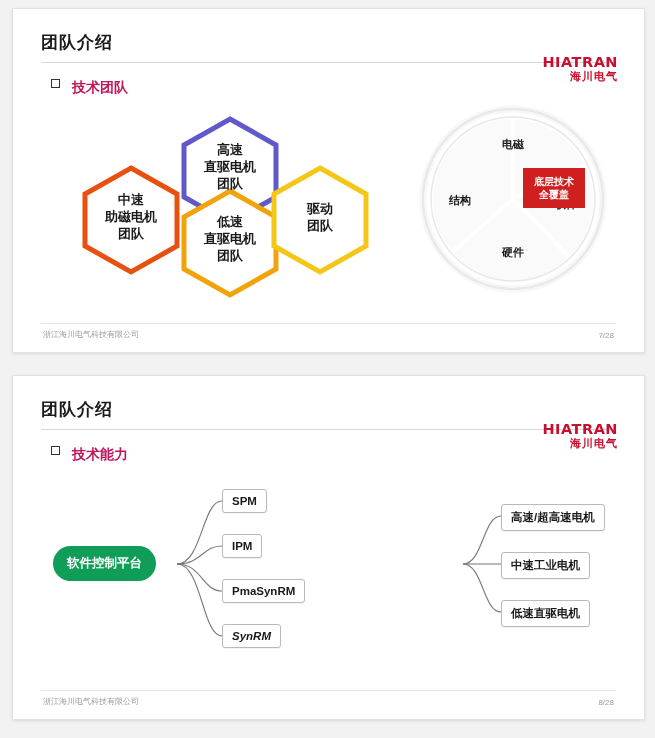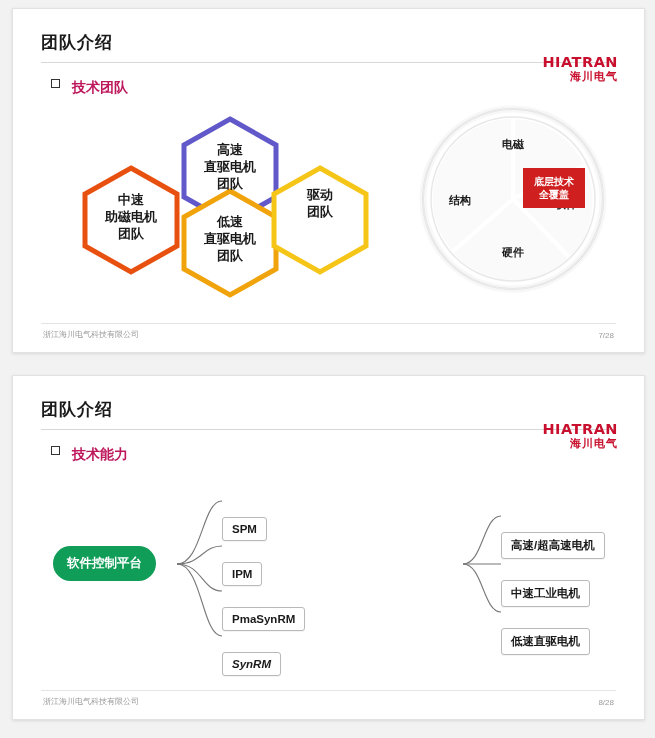--- a/index.html
+++ b/index.html
@@ -168,21 +168,20 @@
     position: absolute;
     background: #ffffff;
     border: 1px solid #b9b9b9;
     border-radius: 3px;
     font-size: 11.5px;
     color: #1a1a1a;
     padding: 5px 9px;
     white-space: nowrap;
     box-shadow: 0 1px 1px rgba(0,0,0,0.05);
     font-weight: bold;
-    margin-top: 28px;
   }
   svg { position: absolute; left: 0; top: 0; overflow: visible; }
 </style>
 </head>
 <body>
 
 <div id="page">
 
   <div class="slide" id="slide1">
 
@@ -218,21 +217,21 @@
       <div class="hexlabel" style="left:13px; top:88px; width:90px;">
           <div>中速</div>
           <div>助磁电机</div>
           <div>团队</div>
         </div>
       <div class="hexlabel" style="left:112px; top:110px; width:90px;">
           <div>低速</div>
           <div>直驱电机</div>
           <div>团队</div>
         </div>
-      <div class="hexlabel" style="left:202px; top:83px; width:90px;">
+      <div class="hexlabel" style="left:202px; top:97px; width:90px;">
           <div>驱动</div>
           <div>团队</div>
         </div>
     </div>
 
     <div class="donutwrap">
       <svg width="185" height="185" viewBox="0 0 185 185">
         <circle cx="92" cy="92" r="90" fill="#ffffff" stroke="#e0e0e0" stroke-width="2"></circle>
         <circle cx="92" cy="92" r="90" fill="none" stroke="#f0f0f0" stroke-width="1"></circle>
 

